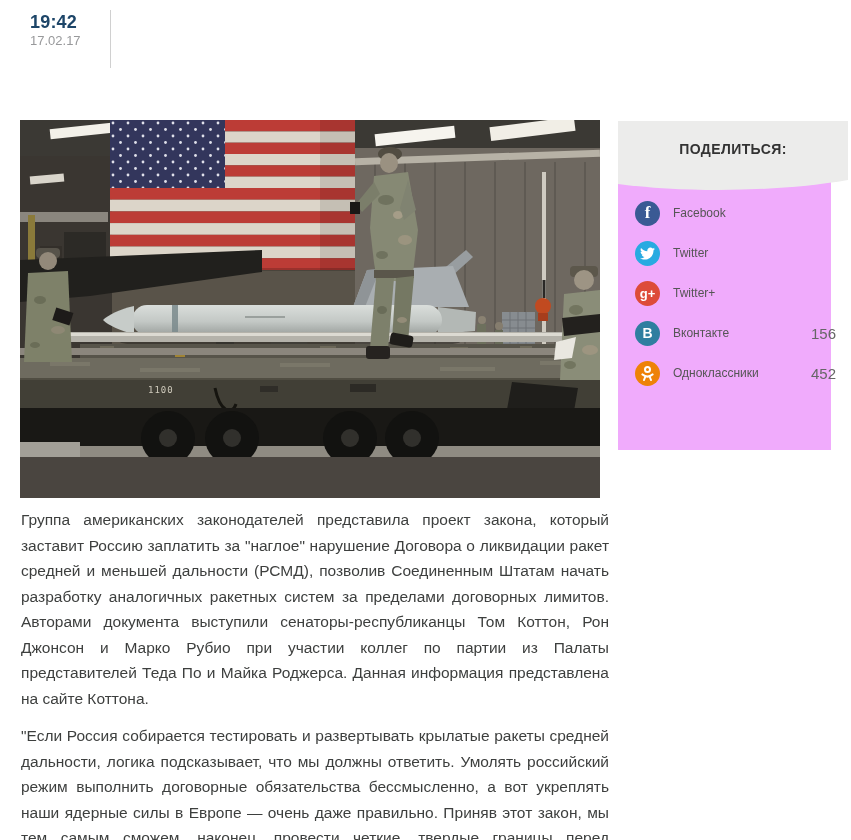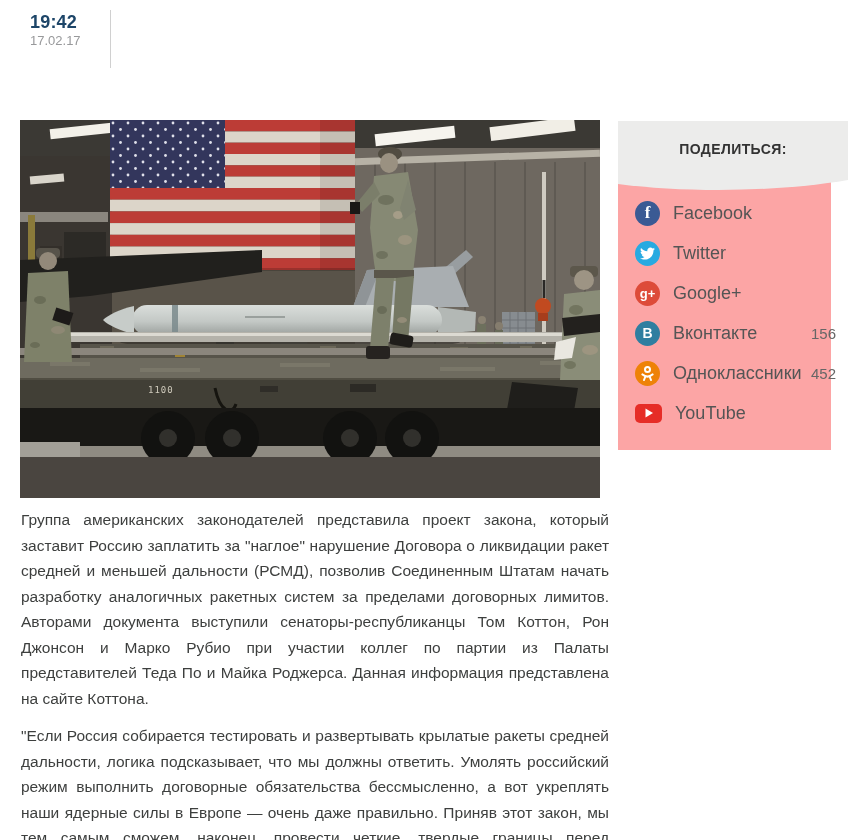--- a/index.html
+++ b/index.html
@@ -22,42 +22,42 @@
     font-size: 24px; line-height: 29px; font-weight: bold; color: #17273a;
   }
   
   .article-photo {
     position: absolute; left: 20px; top: 120px; width: 580px; height: 378px;
     overflow: hidden; background: #4a4540;
   }
   .article-photo svg { display: block; }
   .share-panel {
     position: absolute; left: 618px; top: 121px; width: 213px; height: 329px;
-    background: #fca5a5;
+    background: #f0abfc;
   }
   .share-header-zone { position: absolute; left: 0; top: 0; width: 230px; height: 56px; background: #ececeb; }
   .share-title {
     position: absolute; left: 0; top: 20px; width: 230px; text-align: center;
     font-size: 14px; font-weight: bold; color: #333333; letter-spacing: 0.4px;
   }
   .share-wave { position: absolute; left: 0; top: 56px; width: 230px; height: 18px; }
   .share-list { position: absolute; left: 0; top: 72px; width: 230px; list-style: none; }
   .share-row { position: relative; height: 40px; display: flex; align-items: center; padding: 0 12px 0 17px; cursor: pointer; }
   .sicon {
     width: 25px; height: 25px; border-radius: 50%;
     display: flex; align-items: center; justify-content: center;
     color: #ffffff; flex: 0 0 auto;
   }
   .sicon.fb { background: #3a5a94; font-weight: bold; font-size: 17px; font-family: "Liberation Serif", serif; }
   .sicon.tw { background: #28aae1; }
   .sicon.gp { background: #dd4b39; font-weight: bold; font-size: 13px; }
   .sicon.vk { background: #2f7ea0; font-weight: bold; font-size: 14px; }
   .sicon.ok { background: #ee8208; }
   .sicon.yt { background: #e62d27; border-radius: 5px; width: 27px; height: 19px; }
-  .slabel { font-size: 18px; color: #555555; margin-left: 13px; flex: 1 1 auto; }
+  .slabel { font-size: 12px; color: #555555; margin-left: 13px; flex: 1 1 auto; }
   .scount { font-size: 15px; color: #666666; text-align: right; }
   
   .article-body { position: absolute; left: 21px; top: 496px; width: 588px; }
   .article-body p {
     font-size: 15.5px; line-height: 25.5px; color: #3d3f3e;
     text-align: justify;
     margin-top: 11px;
   }
   .article-body p + p { margin-top: 12px; }
 </style>
@@ -286,49 +286,40 @@
         <span class="sicon tw">
           <svg width="15" height="15" viewBox="0 0 24 24">
               <path fill="#ffffff" d="M23.954 4.569c-.885.389-1.83.654-2.825.775 1.014-.611 1.794-1.574 2.163-2.723-.951.555-2.005.959-3.127 1.184-.896-.959-2.173-1.559-3.591-1.559-2.717 0-4.92 2.203-4.92 4.917 0 .39.045.765.127 1.124C7.691 8.094 4.066 6.13 1.64 3.161c-.427.722-.666 1.561-.666 2.475 0 1.71.87 3.213 2.188 4.096-.807-.026-1.566-.248-2.228-.616v.061c0 2.385 1.693 4.374 3.946 4.827-.413.111-.849.171-1.296.171-.314 0-.615-.03-.916-.086.631 1.953 2.445 3.377 4.604 3.417-1.68 1.319-3.809 2.105-6.102 2.105-.39 0-.779-.023-1.17-.067 2.189 1.394 4.768 2.209 7.557 2.209 9.054 0 13.999-7.496 13.999-13.986 0-.209 0-.42-.015-.63.961-.689 1.8-1.56 2.46-2.548l-.047-.02z"></path>
             </svg>
         </span>
         <span class="slabel">Twitter</span>
         <span class="scount"></span>
       </li>
       <li class="share-row">
         <span class="sicon gp">g+</span>
-        <span class="slabel">Google+</span>
+        <span class="slabel">Twitter+</span>
         <span class="scount"></span>
       </li>
       <li class="share-row">
         <span class="sicon vk">В</span>
         <span class="slabel">Вконтакте</span>
         <span class="scount">156</span>
       </li>
       <li class="share-row">
         <span class="sicon ok">
           <svg width="13" height="15" viewBox="0 0 13 15">
             <circle cx="6.5" cy="3.6" r="2.5" fill="none" stroke="#ffffff" stroke-width="2"></circle>
             <path d="M1.5,8.5 C4.5,11 8.5,11 11.5,8.5" fill="none" stroke="#ffffff" stroke-width="2.2" stroke-linecap="round"></path>
             <path d="M4.2,11 L3,14" stroke="#ffffff" stroke-width="2" stroke-linecap="round"></path>
             <path d="M8.8,11 L10,14" stroke="#ffffff" stroke-width="2" stroke-linecap="round"></path>
           </svg>
         </span>
         <span class="slabel">Одноклассники</span>
         <span class="scount">452</span>
       </li>
-      <li class="share-row">
-        <span class="sicon yt">
-          <svg width="10" height="10" viewBox="0 0 10 10">
-              <polygon points="1.5,0.5 9,5 1.5,9.5" fill="#ffffff"></polygon>
-            </svg>
-        </span>
-        <span class="slabel">YouTube</span>
-        <span class="scount"></span>
-      </li>
     </ul>
   </aside>
 
   <article class="article-body">
     <p>Группа американских законодателей представила проект закона, который заставит Россию заплатить за "наглое" нарушение Договора о ликвидации ракет средней и меньшей дальности (РСМД), позволив Соединенным Штатам начать разработку аналогичных ракетных систем за пределами договорных лимитов. Авторами документа выступили сенаторы-республиканцы Том Коттон, Рон Джонсон и Марко Рубио при участии коллег по партии из Палаты представителей Теда По и Майка Роджерса. Данная информация представлена на сайте Коттона.</p>
     <p><span>"Если Россия собирается тестировать и развертывать крылатые ракеты средней дальности, логика подсказывает, что мы должны ответить. Умолять российский режим выполнить договорные обязательства бессмысленно, а вот укреплять наши ядерные силы в Европе — очень даже правильно. Приняв этот закон, мы тем самым сможем, наконец, провести четкие, твердые границы перед бесконтрольной агрессией со стороны России", — говорится в заявлении на </span></p>
   </article>
 
 </div>
 

